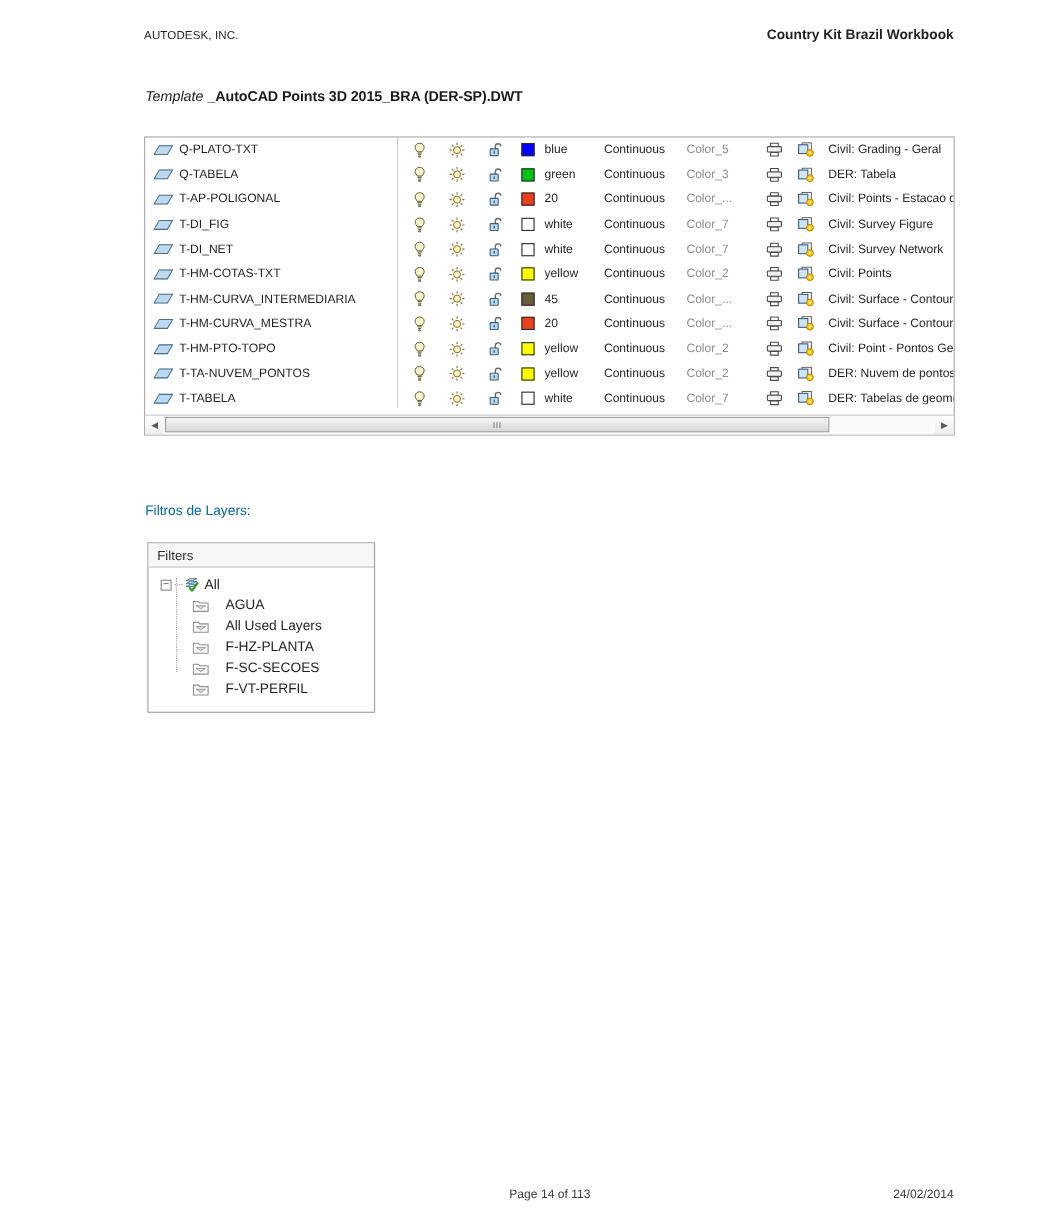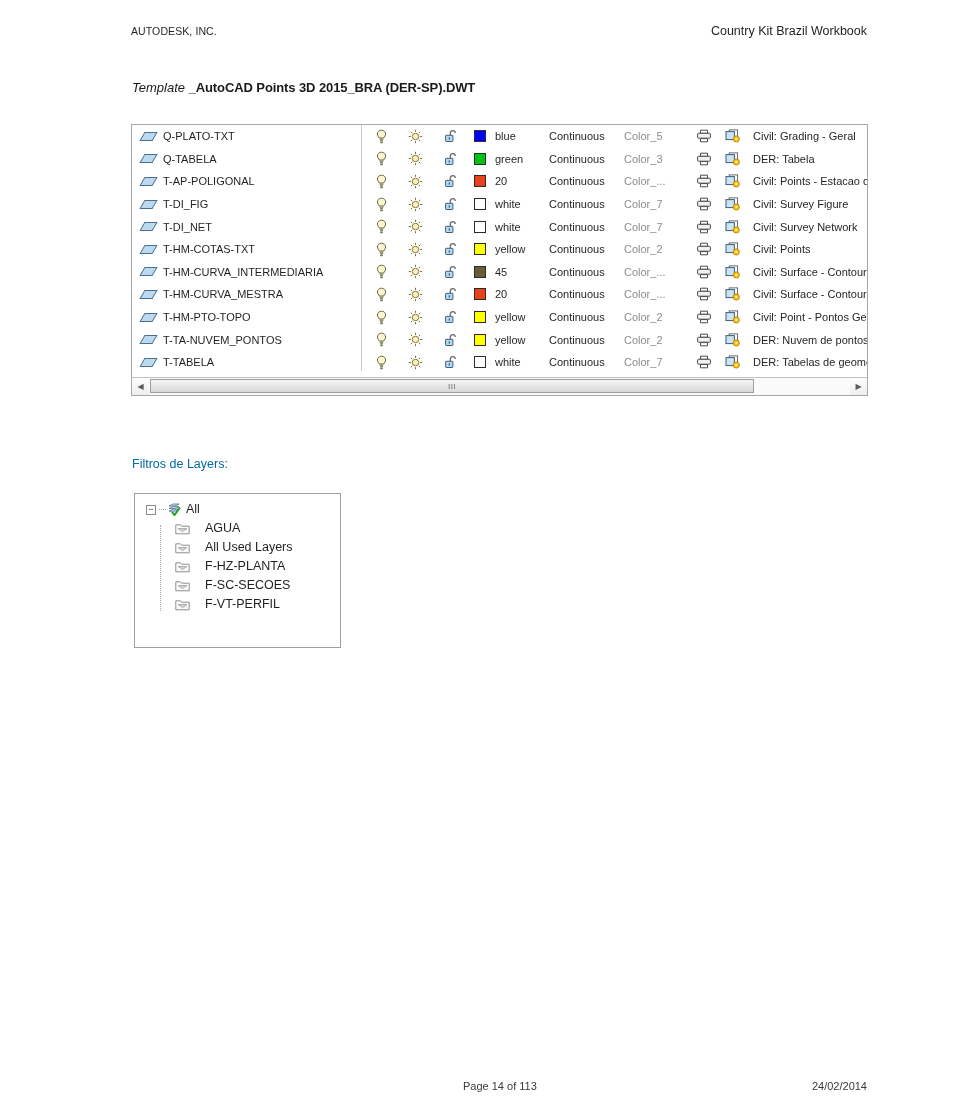--- a/index.html
+++ b/index.html
@@ -28,21 +28,21 @@
     align-items: baseline;
   }
   .doc-header-left {
     font-size: 10.5px;
     letter-spacing: 0.1px;
     color: #231f20;
     white-space: nowrap;
   }
   .doc-header-right {
     font-size: 12.5px;
-    font-weight: 400;
+    font-weight: 700;
     color: #231f20;
     white-space: nowrap;
   }
 
   
   .template-line {
     position: absolute;
     left: 132px;
     top: 80px;
     font-size: 13px;
@@ -830,20 +830,21 @@
         <span class="sb-grip">III</span>
       </div>
     </div>
     <div class="sb-arrow">▶</div>
   </div>
 </div>
 
 <div class="filters-label">Filtros de Layers:</div>
 
 <div class="filters-panel">
+  <div class="filters-head">Filters</div>
   <div class="filters-tree">
     <div class="tree-guide"></div>
     <div class="tnode root">
       <span class="expander">−</span>
       <span class="dash"></span>
       <svg class="icon-stack" viewBox="0 0 15 13">
         <g stroke="#4a6f8f" stroke-width="0.8" fill="#cfe3f2">
           <path d="M2 3 L6 1 L12 1 L8 3 Z"></path>
           <path d="M2 5.6 L6 3.6 L12 3.6 L8 5.6 Z"></path>
           <path d="M2 8.2 L6 6.2 L12 6.2 L8 8.2 Z"></path>

